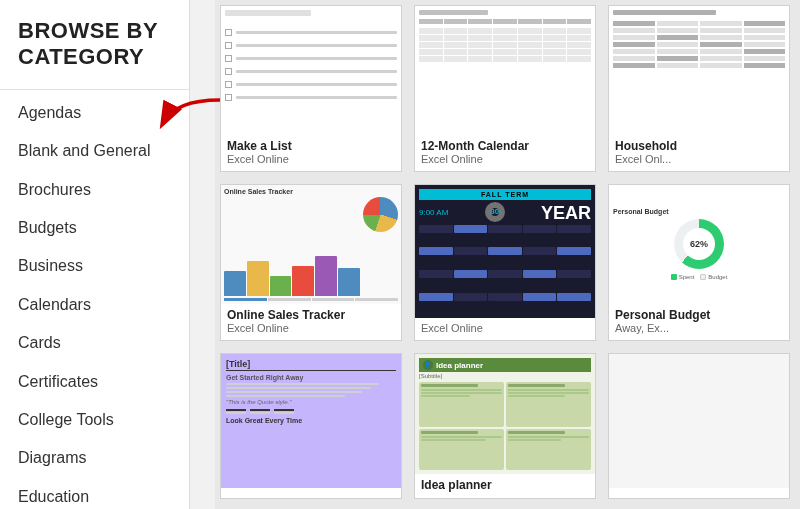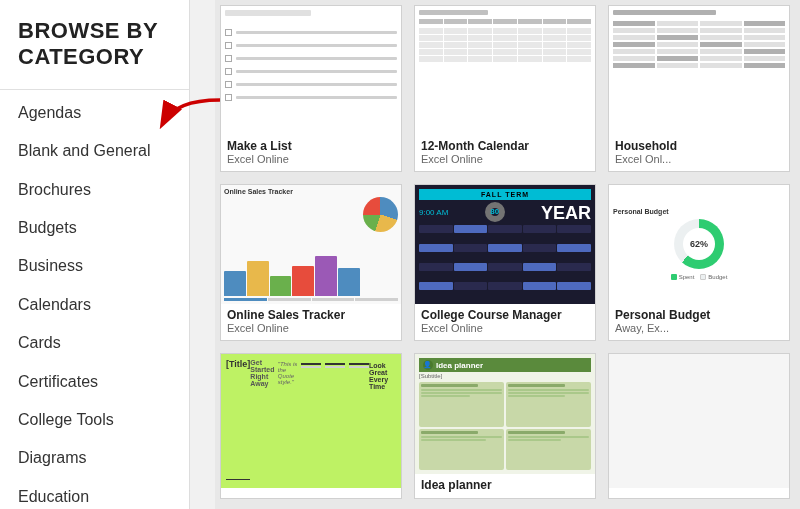--- a/index.html
+++ b/index.html
@@ -289,26 +289,26 @@
       display: flex;
       align-items: center;
       justify-content: center;
       font-size: 9px;
       font-weight: bold;
       color: #333;
     }
 
     
     .thumb-title {
-      background: #bef264;
+      background: #c4b5fd;
       width: 100%;
       height: 100%;
       padding: 5px;
       display: flex;
-      flex-direction: row;
+      flex-direction: column;
     }
     .title-heading {
       font-size: 9px;
       font-weight: bold;
       color: #333;
       border-bottom: 1px solid #333;
       padding-bottom: 1px;
       margin-bottom: 3px;
     }
     .title-subheading {
@@ -669,21 +669,20 @@
             <div class="ccm-cell"></div>
           <div class="ccm-cell highlight"></div>
             <div class="ccm-cell"></div>
             <div class="ccm-cell"></div>
             <div class="ccm-cell highlight"></div>
             <div class="ccm-cell highlight"></div>
         </div>
       </div>
     </div>
     <div class="template-info">
-      <div class="template-title">College Course Manager</div>
       <div class="template-source">Excel Online</div>
     </div>
   </div>
 
   <div class="template-card">
     <div class="template-thumb">
       <div class="thumb-personal">
         <div style="font-size:7px;color:#333;font-weight:bold;margin-bottom:4px;align-self:flex-start;">Personal Budget</div>
         <div class="donut-chart">
           <div class="donut-hole">62%</div>

